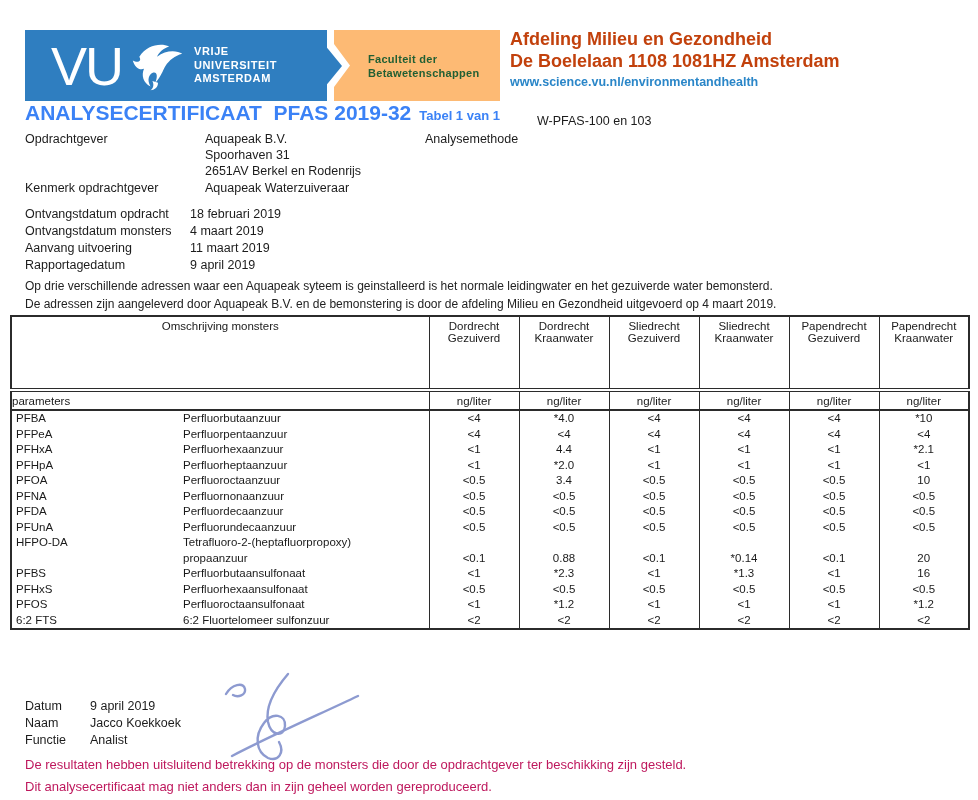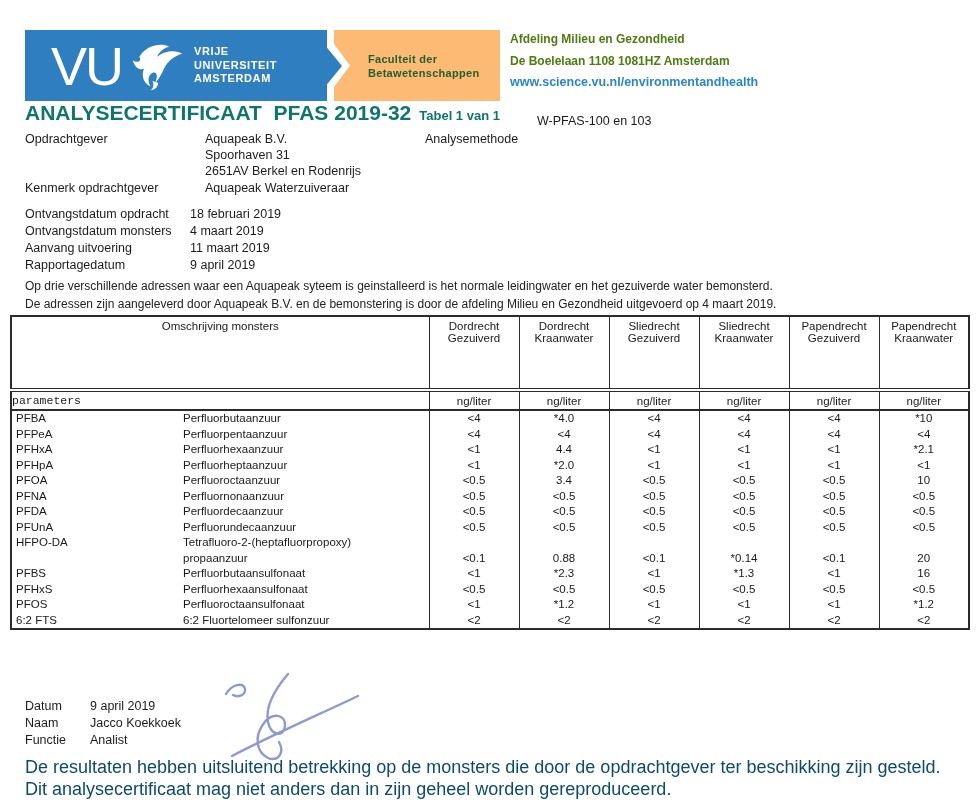--- a/index.html
+++ b/index.html
@@ -24,25 +24,25 @@
     border-left:18px solid #2f7ec0;
   }
   .logo-green{
     left:334px;top:30px;width:166px;height:71px;background:#fdba74;
     clip-path:polygon(0 0,100% 0,100% 100%,0 100%,0 57px,16px 35.5px,0 14px);
     display:flex;flex-direction:column;justify-content:center;padding-left:34px;box-sizing:border-box;
   }
   .faculty-line{color:#215f33;font-size:11px;font-weight:bold;line-height:14px;letter-spacing:.3px;}
 
   .contact{left:510px;top:28px;}
-  .contact .big{color:#4d7c0f;font-size:12px;font-weight:bold;line-height:22px;}
+  .contact .big{color:#c2410c;font-size:18px;font-weight:bold;line-height:22px;}
   .contact .url{color:#2a86c8;font-size:12.5px;font-weight:bold;margin-top:3px;}
 
   
-  .doc-title{left:25px;top:101px;font-size:21px;font-weight:bold;color:#0f766e;white-space:pre;}
+  .doc-title{left:25px;top:101px;font-size:21px;font-weight:bold;color:#3b82f6;white-space:pre;}
   .doc-subtitle{font-size:13px;font-weight:bold;margin-left:8px;}
 
   
   .meta-label{font-size:12.5px;line-height:16px;}
   .meta-val{font-size:12.5px;line-height:16px;}
   .para{left:25px;font-size:12px;color:#222;}
 
   
   .results{
     left:10px;top:315px;width:958px;border-collapse:collapse;table-layout:fixed;
@@ -50,31 +50,31 @@
   }
   .results,.results td{border-color:#2b2b2b;}
   .results{border:2px solid #2b2b2b;}
   .results td{padding:0;overflow:hidden;}
   td.sep-l{border-left:1px solid #2b2b2b;}
   tr.r-eh td{height:30px;vertical-align:middle;border-bottom:3px double #2b2b2b;}
   tr.r-monsters td{height:68px;vertical-align:top;padding-top:3px;border-bottom:4px double #2b2b2b;}
   tr.r-params td{height:17px;vertical-align:middle;border-bottom:2px solid #2b2b2b;}
   .c{text-align:center;}
   .corner{ text-align:center;}
-  .params-label{padding-left:4px;font-family:Liberation Mono, monospace;}
+  .params-label{padding-left:4px;}
   tr.r-data td{line-height:15.5px;}
   td.cell-code{vertical-align:top;padding-left:4px;}
   td.cell-name{vertical-align:top;}
   td.cell-val{vertical-align:bottom;text-align:center;}
 
   
   .footnote{left:13px;top:663px;font-size:11px;color:#222;}
   .sign-label{font-size:12.5px;line-height:17px;}
   .signature-svg{left:218px;top:668px;}
-  .closing{left:25px;font-size:18px;color:#0c4a6e;text-align:center;}
+  .closing{left:25px;font-size:13px;color:#be185d;text-align:center;}
 </style>
 </head>
 <body>
 
 <div class="page">
 
   <div class="abs logo-blue">
     <span class="vu-letters">VU</span>
     <span class="griffin">
       <svg viewBox="0 0 60 60" width="56" height="56">

